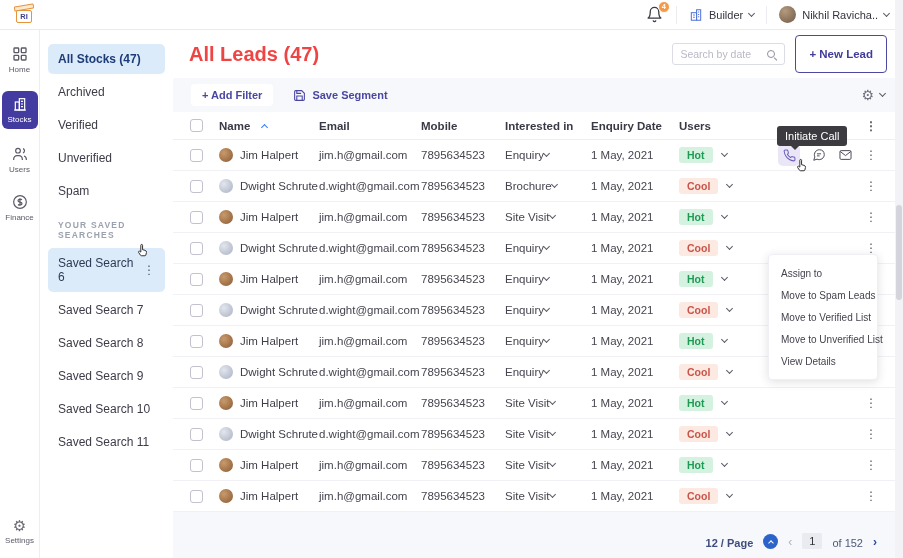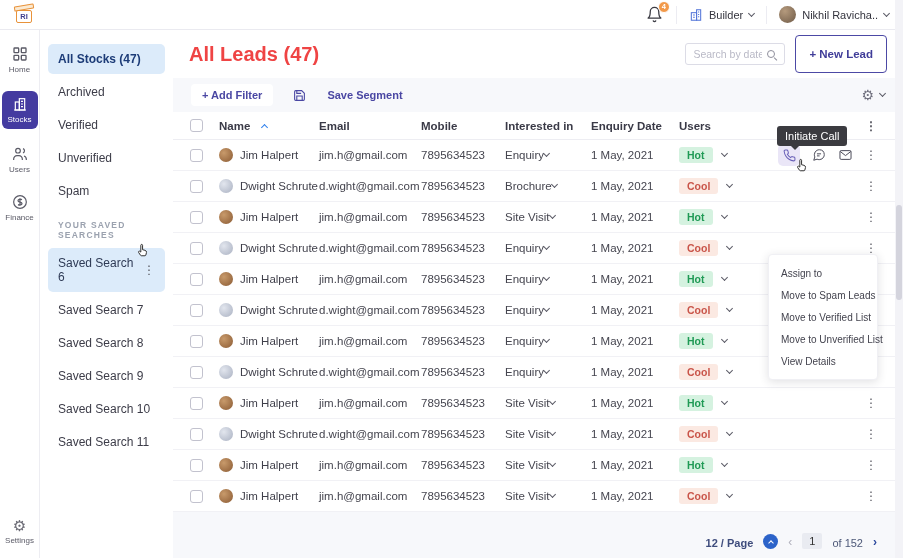--- a/index.html
+++ b/index.html
@@ -48,38 +48,38 @@
   .saved-header { margin:14px 10px 8px 10px; font-size:8.5px; font-weight:700; letter-spacing:1.2px;
                   color:#9ba2af; }
   .side-item.saved-active { background:var(--sidebar-active-bg); display:flex; align-items:center;
                             justify-content:space-between; color:#2e3a55; }
   .kebab { font-size:12px; color:#56565f; line-height:10px; }
 
   
   .main { position:absolute; top:30px; left:173px; right:0; bottom:0; background:#f7f8fb; }
   .main-header { height:48px; background:#fff; display:flex; align-items:center; padding:0 16px; }
   .page-title { font-size:20px; font-weight:700; color:#ef4444; }
-  .search-box { margin-left:auto; width:100px; height:22px; border:1px solid #dcdce6; border-radius:3px;
+  .search-box { margin-left:auto; width:113px; height:22px; border:1px solid #dcdce6; border-radius:3px;
                 background:#fff; display:flex; align-items:center; padding:0 7px; gap:4px; }
   .search-box input { border:0; outline:0; width:100%; font-size:10.5px; color:#444;
                       font-family:"Liberation Sans", sans-serif; }
   .search-box input::placeholder { color:#b9b9c6; }
   .mag { position:relative; width:11px; height:11px; flex:0 0 11px; }
   .mag::before { content:""; position:absolute; left:1px; top:1px; width:6px; height:6px;
                  border:1.4px solid #8f8f9c; border-radius:50%; }
   .mag::after { content:""; position:absolute; left:8px; top:8px; width:4px; height:1.4px;
                 background:#8f8f9c; transform:rotate(45deg); transform-origin:left center; }
   .new-lead-btn { margin-left:10px; height:38px; padding:0 13px; border:1px solid #4c49a5;
                   color:#403d99; background:#fff; border-radius:4px; font-size:11.5px; font-weight:700;
                   font-family:"Liberation Sans", sans-serif; }
 
   .toolbar { height:34px; display:flex; align-items:center; padding:0 18px; gap:20px; }
   .add-filter-chip { background:#fff; border-radius:4px; padding:5px 11px; color:var(--accent);
                      font-size:11px; font-weight:700; }
-  .save-segment { display:flex; align-items:center; gap:21px; color:var(--accent); font-size:11px; font-weight:700; }
+  .save-segment { display:flex; align-items:center; gap:6px; color:var(--accent); font-size:11px; font-weight:700; }
   .toolbar-right { margin-left:auto; display:flex; align-items:center; gap:6px; }
   .gear-sm { font-size:14px; color:#70707e; line-height:14px; }
 
   
   .table-card { position:absolute; top:82px; left:0; right:8px; background:#fff; }
   .t-head { display:flex; height:28px; align-items:center; border-bottom:1px solid #ededf2;
             font-size:11.5px; font-weight:700; color:#3a3a47; }
   .t-row { display:flex; height:31px; align-items:center; border-bottom:1px solid #f1f1f5;
            font-size:11.5px; color:#45454f; background:#fff; }
   .col-check { flex:0 0 46px; display:flex; justify-content:center; }

